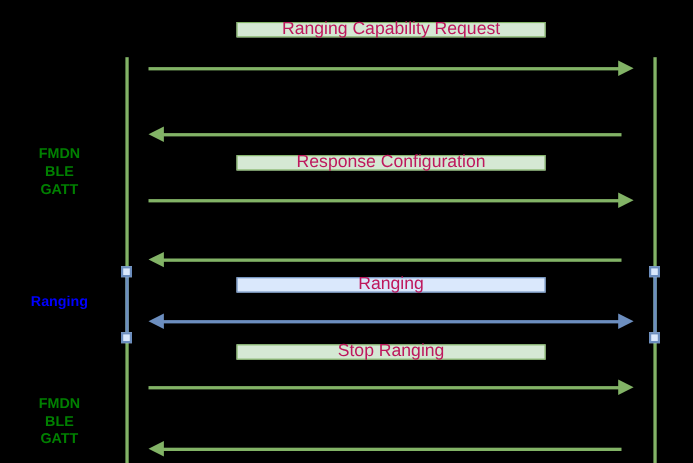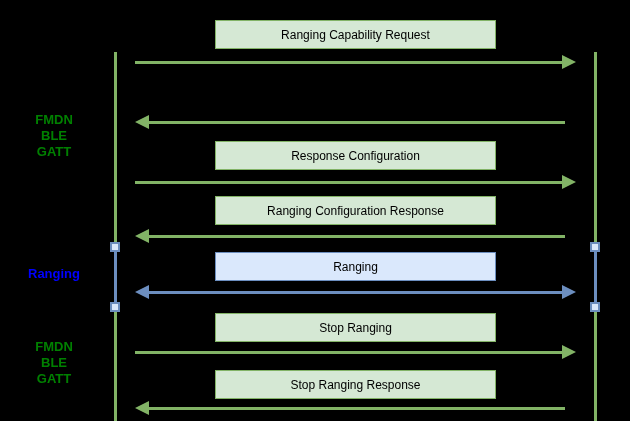--- a/index.html
+++ b/index.html
@@ -52,35 +52,35 @@
   
   .phase-label {
     position: absolute;
     left: 14px;
     width: 80px;
     text-align: center;
     font-size: 13px;
     font-weight: bold;
     line-height: 16px;
   }
-  .phase-label.green { color: #008000; }
+  .phase-label.green { color: #008000; margin-top: 20px; }
   .phase-label.blue  { color: #0000ff; }
 
   
   .msg-box {
     position: absolute;
     left: 215px;
     width: 281px;
-    height: 29px;
+    height: 14px;
     box-sizing: border-box;
     display: flex;
     align-items: center;
     justify-content: center;
-    font-size: 12px;
-    color: #000000;
+    font-size: 16px;
+    color: #be185d;
   }
   .msg-box.green {
     background: #d5e8d4;
     border: 1.5px solid #82b366;
   }
   .msg-box.blue {
     background: #dae8fc;
     border: 1.5px solid #6c8ebf;
   }
 
@@ -157,38 +157,36 @@
     <div class="head left"></div>
     <div class="shaft"></div>
   </div>
 
   <div class="msg-box green" style="top:141px">Response Configuration</div>
   <div class="arrow green dir-right" style="top:175px">
     <div class="shaft"></div>
     <div class="head right"></div>
   </div>
 
-  <div class="msg-box green" style="top:196px">Ranging Configuration Response</div>
   <div class="arrow green dir-left" style="top:229px">
     <div class="head left"></div>
     <div class="shaft"></div>
   </div>
 
   <div class="msg-box blue" style="top:252px">Ranging</div>
   <div class="arrow blue dir-both" style="top:285px">
     <div class="head left"></div>
     <div class="shaft"></div>
     <div class="head right"></div>
   </div>
 
   <div class="msg-box green" style="top:313px">Stop Ranging</div>
   <div class="arrow green dir-right" style="top:345px">
     <div class="shaft"></div>
     <div class="head right"></div>
   </div>
 
-  <div class="msg-box green" style="top:370px">Stop Ranging Response</div>
   <div class="arrow green dir-left" style="top:401px">
     <div class="head left"></div>
     <div class="shaft"></div>
   </div>
 
 </div>
 
 </body></html>

